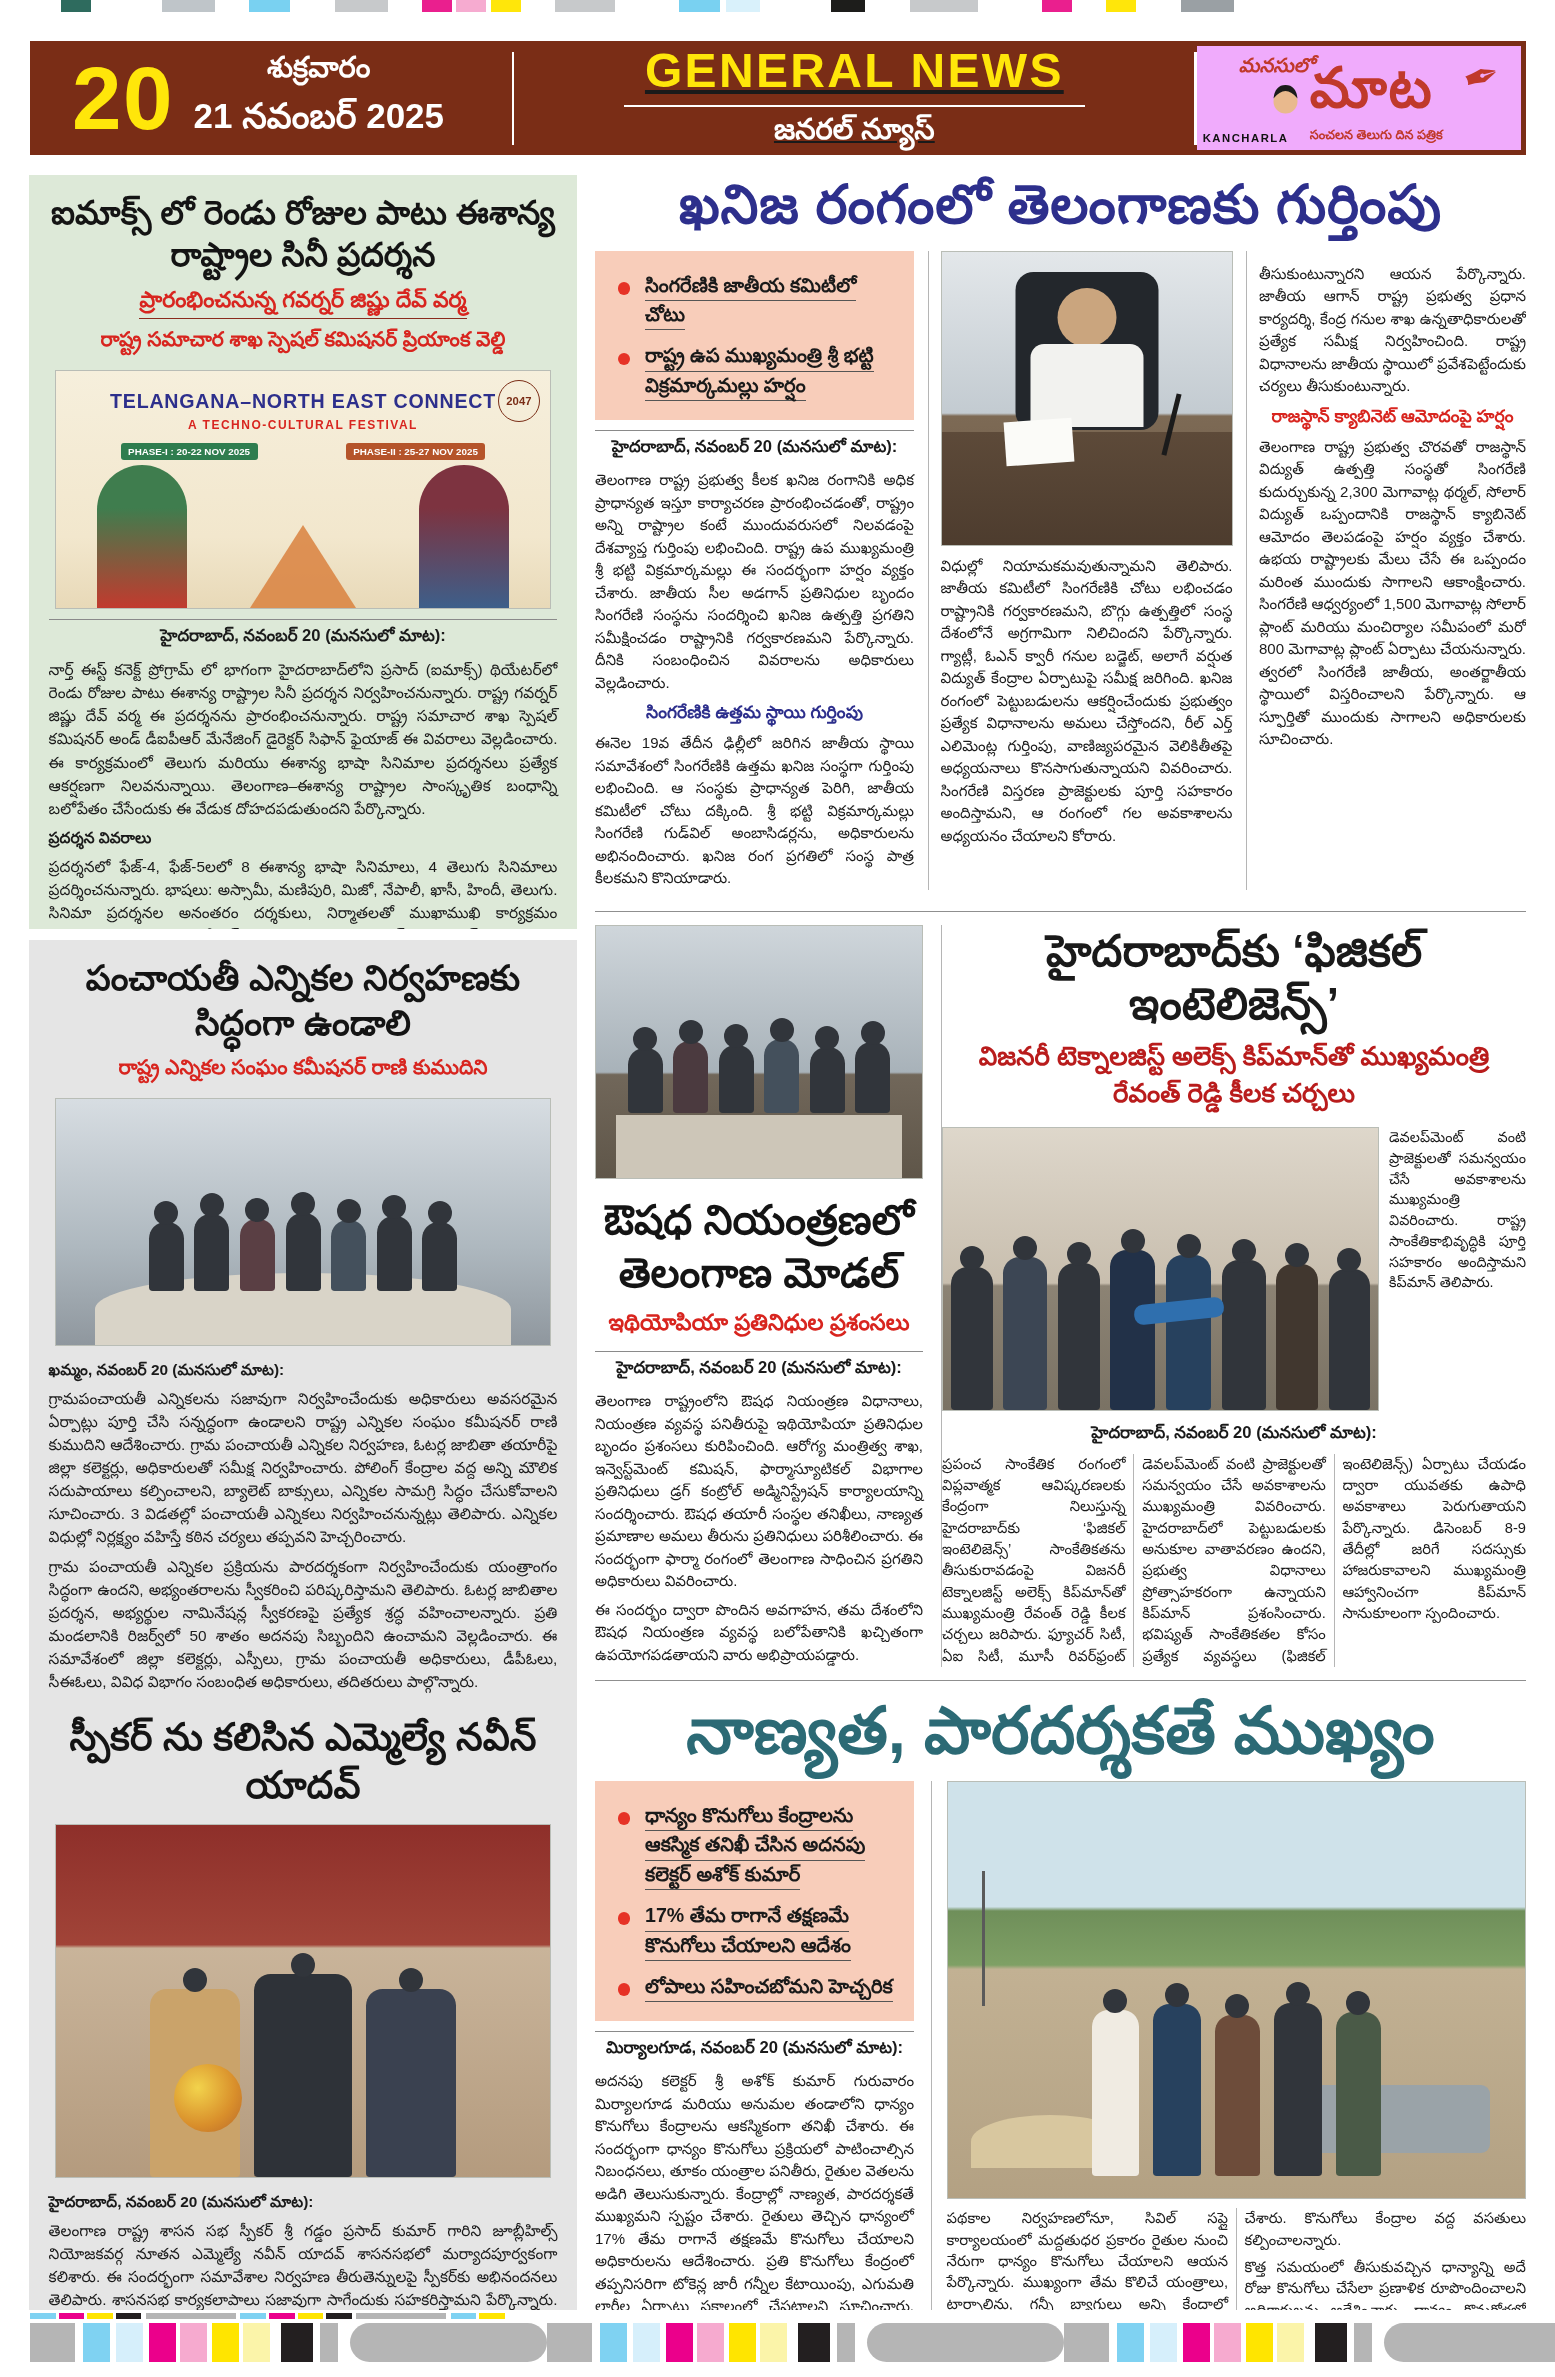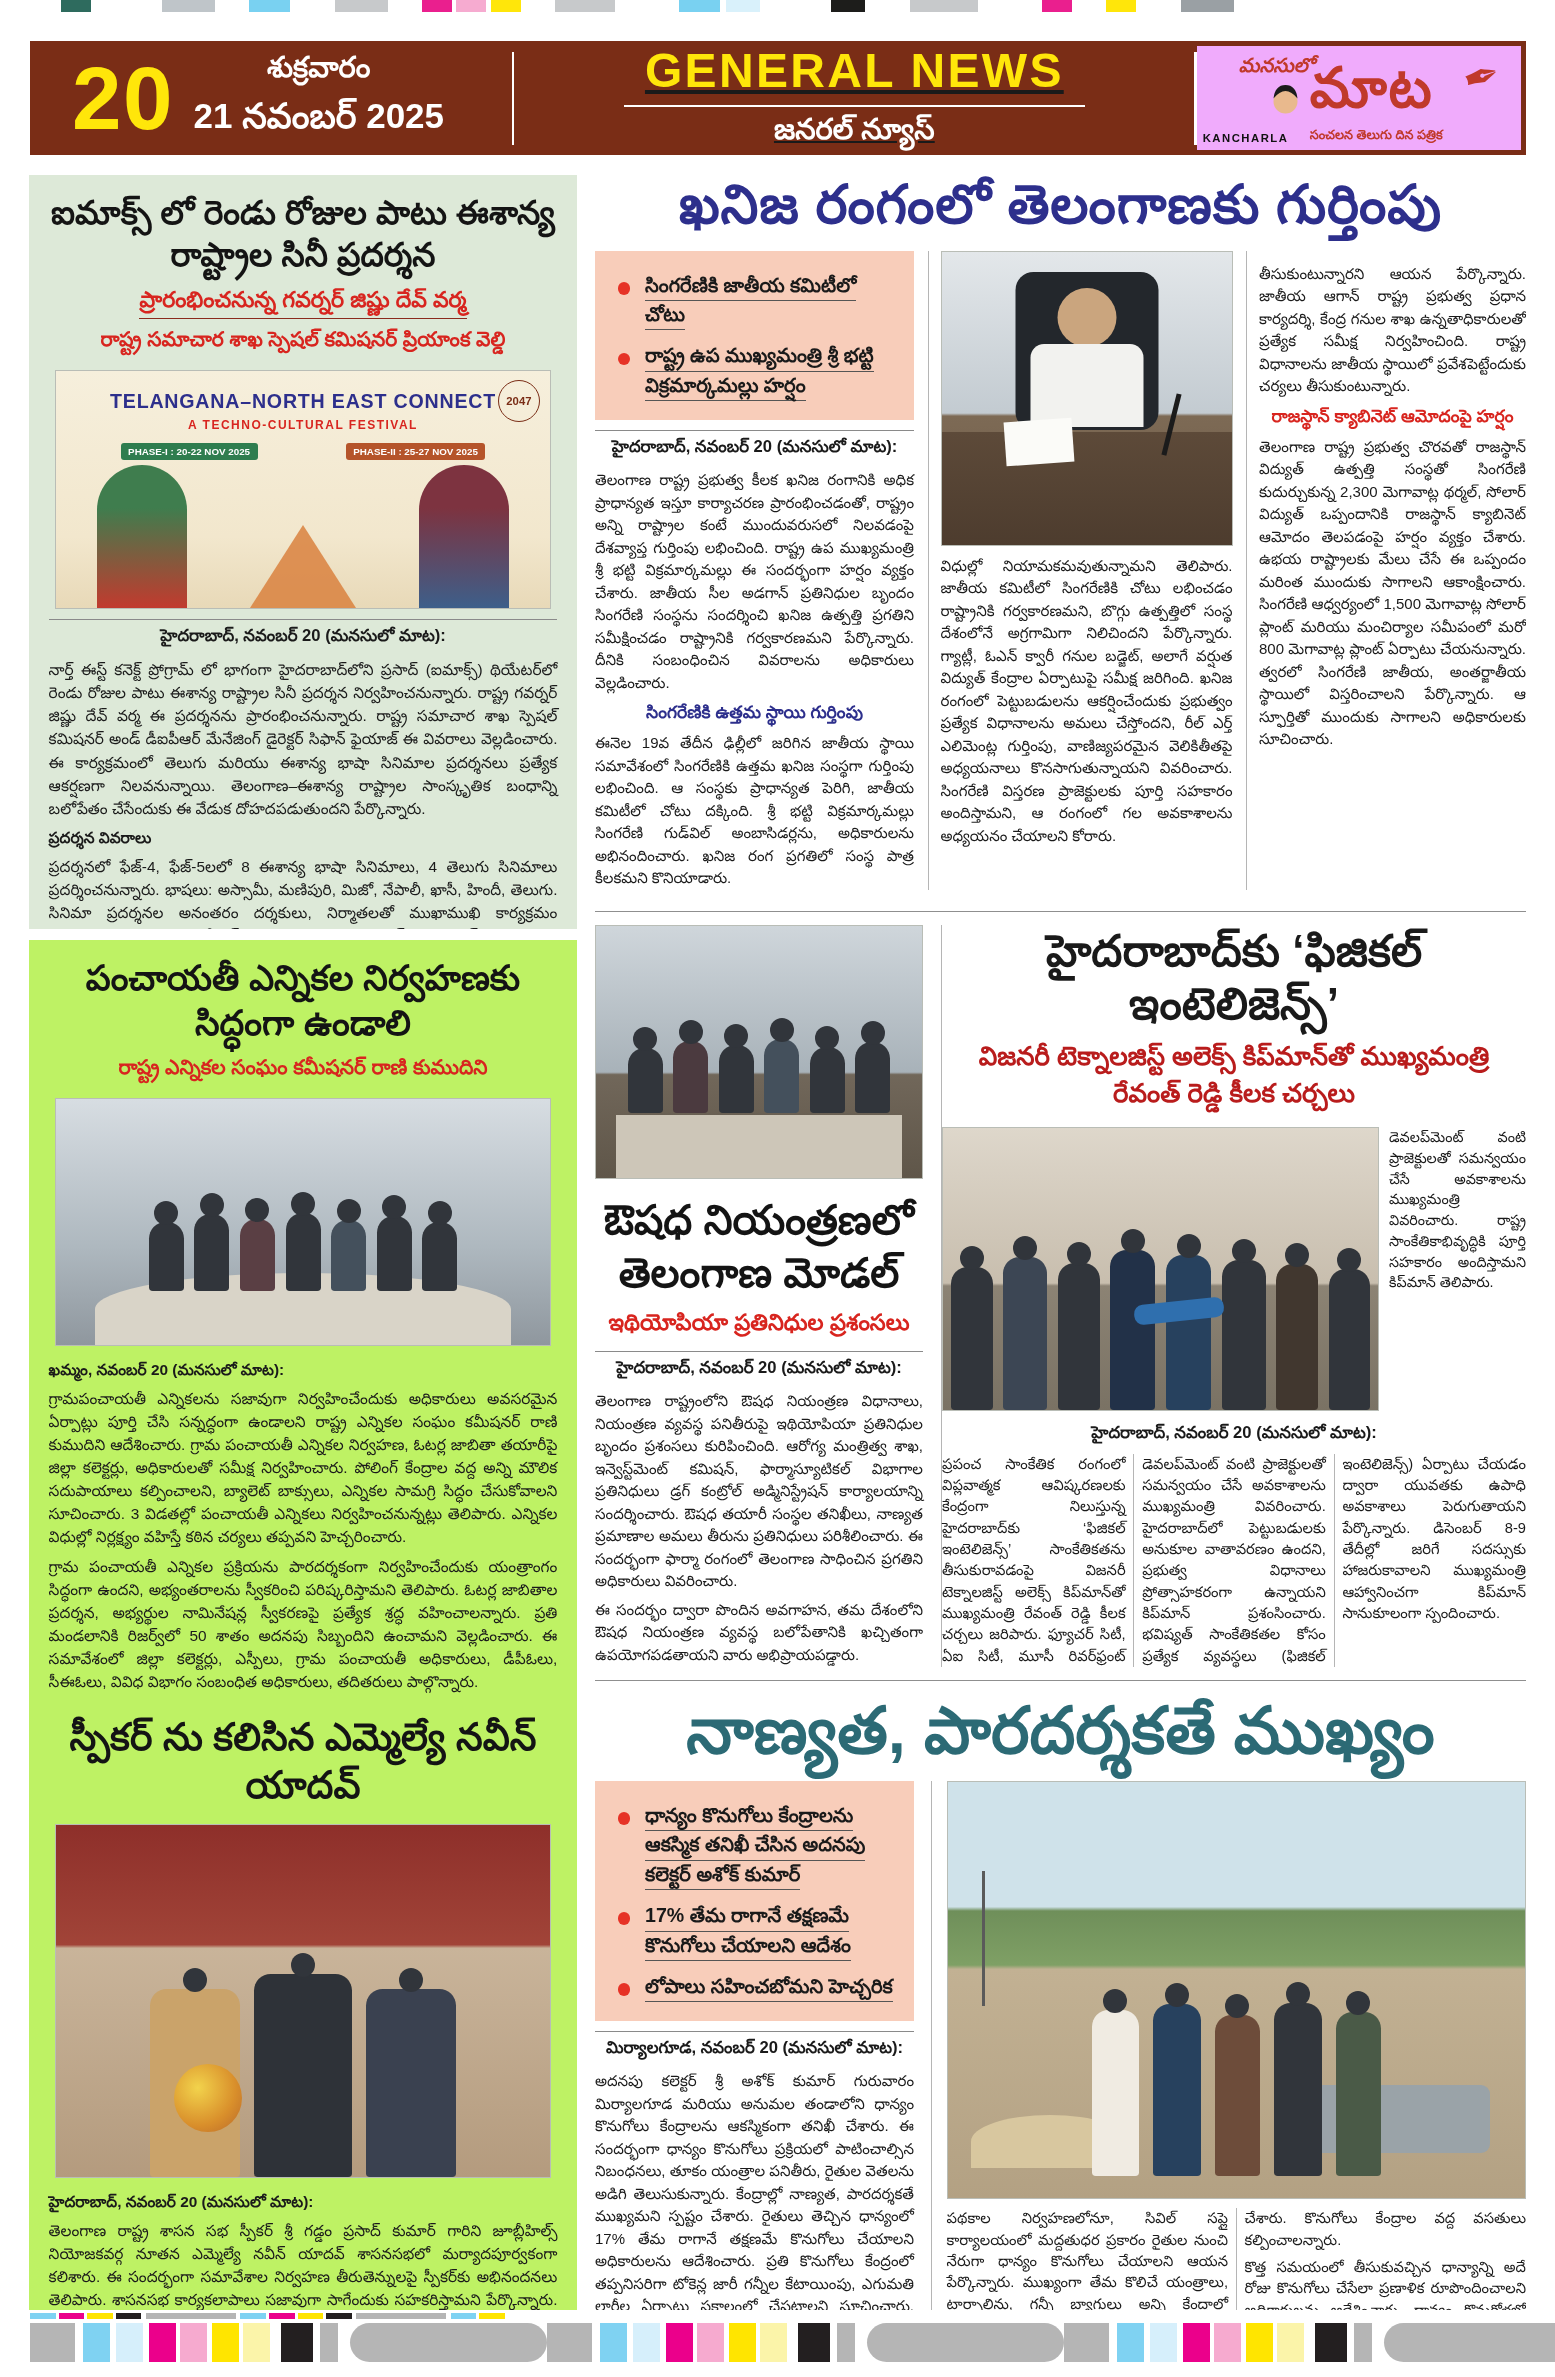--- a/index.html
+++ b/index.html
@@ -155,21 +155,21 @@
         </div>
 
         <div class="dateline">హైదరాబాద్, నవంబర్ 20 (మనసులో మాట):</div>
         <div class="bodytext">
           <p>నార్త్ ఈస్ట్ కనెక్ట్ ప్రోగ్రామ్ లో భాగంగా హైదరాబాద్‌లోని ప్రసాద్ (ఐమాక్స్) థియేటర్‌లో రెండు రోజుల పాటు ఈశాన్య రాష్ట్రాల సినీ ప్రదర్శన నిర్వహించనున్నారు. రాష్ట్ర గవర్నర్ జిష్ణు దేవ్ వర్మ ఈ ప్రదర్శనను ప్రారంభించనున్నారు. రాష్ట్ర సమాచార శాఖ స్పెషల్ కమిషనర్ అండ్ డీఐపీఆర్ మేనేజింగ్ డైరెక్టర్ సిఫాన్ ఫైయాజ్ ఈ వివరాలు వెల్లడించారు. ఈ కార్యక్రమంలో తెలుగు మరియు ఈశాన్య భాషా సినిమాల ప్రదర్శనలు ప్రత్యేక ఆకర్షణగా నిలవనున్నాయి. తెలంగాణ–ఈశాన్య రాష్ట్రాల సాంస్కృతిక బంధాన్ని బలోపేతం చేసేందుకు ఈ వేడుక దోహదపడుతుందని పేర్కొన్నారు.</p>
           <p class="inline-sub">ప్రదర్శన వివరాలు</p>
           <p>ప్రదర్శనలో ఫేజ్-4, ఫేజ్-5లలో 8 ఈశాన్య భాషా సినిమాలు, 4 తెలుగు సినిమాలు ప్రదర్శించనున్నారు. భాషలు: అస్సామీ, మణిపురి, మిజో, నేపాలీ, ఖాసీ, హిందీ, తెలుగు. సినిమా ప్రదర్శనల అనంతరం దర్శకులు, నిర్మాతలతో ముఖాముఖి కార్యక్రమం నిర్వహించనున్నారు. థియేటర్ నిర్వాహకులకు స్పెషల్ కమిషనర్ సూచనలు అందించారు. సాంస్కృతిక వైవిధ్యాన్ని చాటే ఈ వేడుకకు ప్రజలు పెద్ద ఎత్తున హాజరుకావాలని కోరారు. ప్రదర్శించే వివిధ సినిమాలు, వాటి భాష, షెడ్యూల్ నిడివి వివరాలను వెబ్‌సైట్‌లో పొందుపరిచినట్లు అధికారులు తెలిపారు.</p>
         </div>
       </div>
 
-      <div class="green-card" style="background:#bef264; flex:1; overflow:hidden;">
+      <div class="green-card" style="background:#e5e5e5; flex:1; overflow:hidden;">
         <h2 class="tel-head" style="font-size:35px;">పంచాయతీ ఎన్నికల నిర్వహణకు సిద్ధంగా ఉండాలి</h2>
         <div class="subhead-red" style="font-size:20.3px; color:#d8251f;">రాష్ట్ర ఎన్నికల సంఘం కమీషనర్ రాణి కుముదిని</div>
 
         <div class="photo" style="height:248px; margin:13.5px 6px 0; background:linear-gradient(180deg,#d7dde2 0%,#aeb8bf 60%,#8f979e 100%);">
           <div style="position:absolute; bottom:0; left:8%; right:8%; height:72px; background:#d9d4c8; border-radius:50% 50% 0 0;"></div>
           <div style="position:absolute; bottom:54px; left:0; right:0; text-align:center;">
             <i class="sil" style="height:69px;"></i><i class="sil" style="height:77px;"></i><i class="sil" style="height:72px; background:#5a3f44;"></i><i class="sil" style="height:78px;"></i><i class="sil" style="height:71px; background:#44505c;"></i><i class="sil" style="height:75px;"></i><i class="sil" style="height:69px;"></i>
           </div>
         </div>
 

